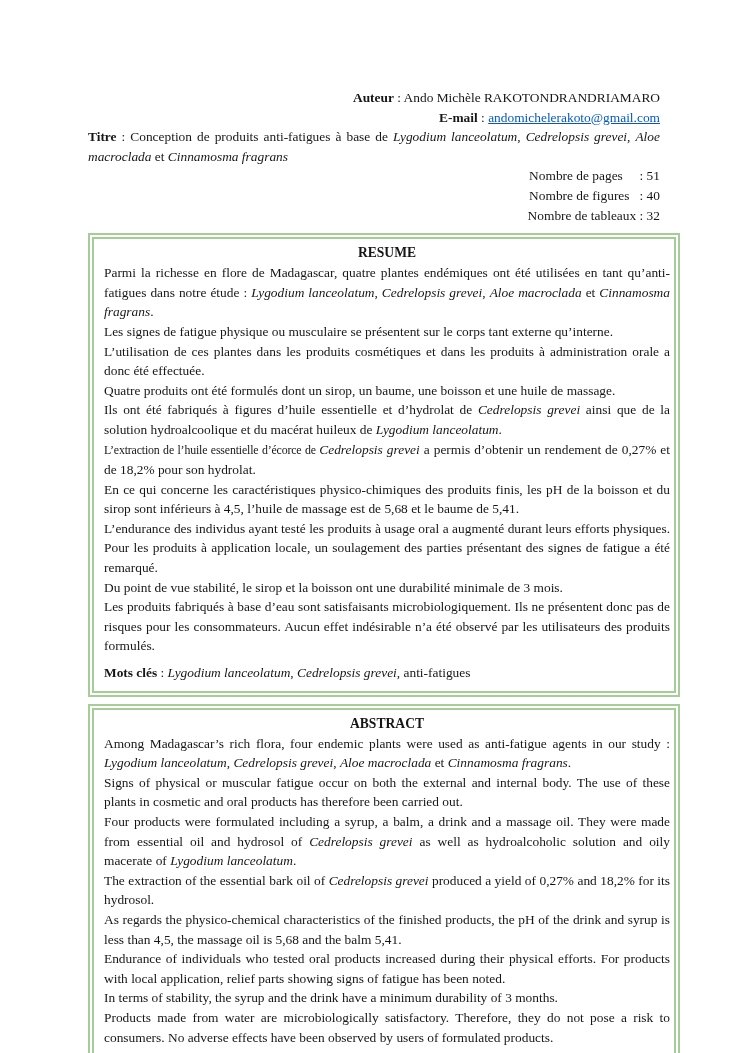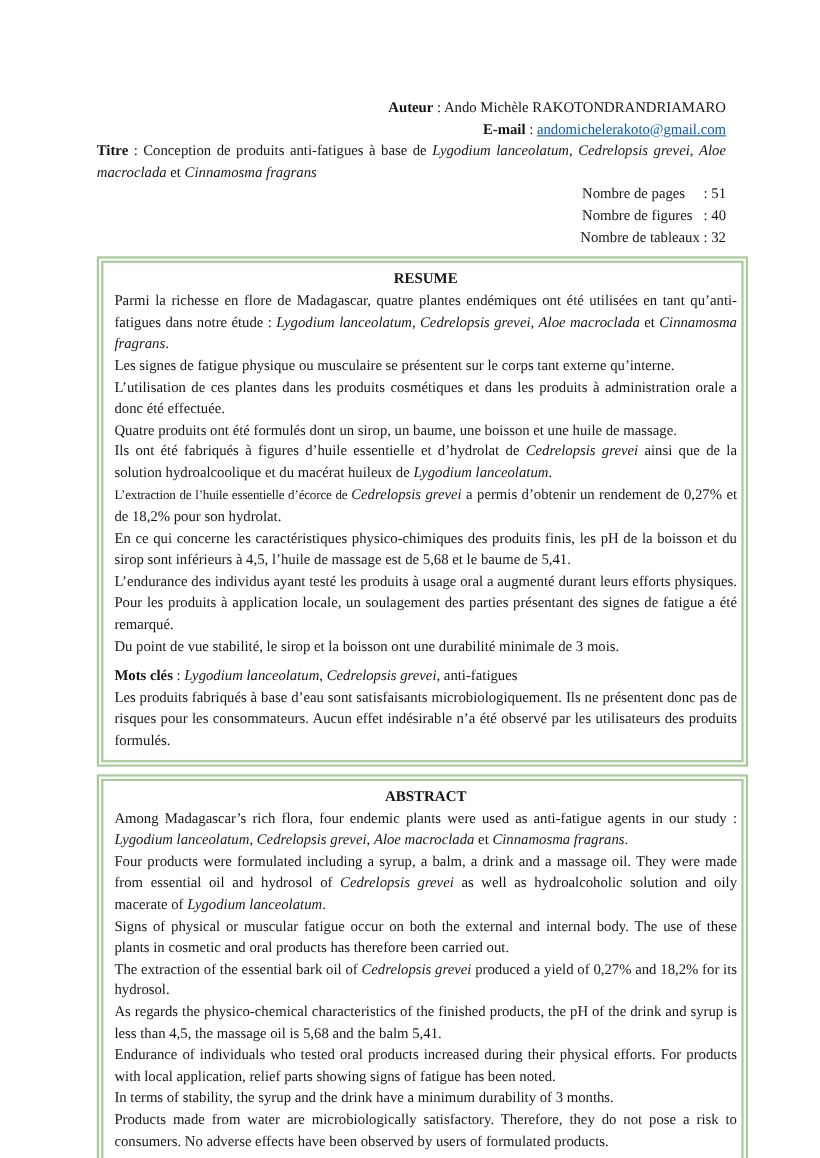--- a/index.html
+++ b/index.html
@@ -45,33 +45,33 @@
         <div>
             <div class="para"><span>Parmi la richesse en flore de Madagascar, quatre plantes endémiques ont été utilisées en tant qu’anti-fatigues dans notre étude : </span><span class="i">Lygodium lanceolatum</span><span>, </span><span class="i">Cedrelopsis grevei</span><span>, </span><span class="i">Aloe macroclada</span><span> et </span><span class="i">Cinnamosma fragrans</span><span>.</span></div>
             <div class="para"><span>Les signes de fatigue physique ou musculaire se présentent sur le corps tant externe qu’interne.</span></div>
             <div class="para"><span>L’utilisation de ces plantes dans les produits cosmétiques et dans les produits à administration orale a donc été effectuée.</span></div>
             <div class="para"><span>Quatre produits ont été formulés dont un sirop, un baume, une boisson et une huile de massage.</span></div>
             <div class="para"><span>Ils ont été fabriqués à figures d’huile essentielle et d’hydrolat de </span><span class="i">Cedrelopsis grevei</span><span> ainsi que de la solution hydroalcoolique et du macérat huileux de </span><span class="i">Lygodium lanceolatum</span><span>.</span></div>
             <div class="para"><span class="sm">L’extraction de l’huile essentielle d’écorce de </span><span class="i">Cedrelopsis grevei</span><span> a permis d’obtenir un rendement de 0,27% et de 18,2% pour son hydrolat.</span></div>
             <div class="para"><span>En ce qui concerne les caractéristiques physico-chimiques des produits finis, les pH de la boisson et du sirop sont inférieurs à 4,5, l’huile de massage est de 5,68 et le baume de 5,41.</span></div>
             <div class="para"><span>L’endurance des individus ayant testé les produits à usage oral a augmenté durant leurs efforts physiques. Pour les produits à application locale, un soulagement des parties présentant des signes de fatigue a été remarqué.</span></div>
             <div class="para"><span>Du point de vue stabilité, le sirop et la boisson ont une durabilité minimale de 3 mois.</span></div>
+            <div class="para"><span>Les produits fabriqués à base d’eau sont satisfaisants microbiologiquement. Ils ne présentent donc pas de risques pour les consommateurs. Aucun effet indésirable n’a été observé par les utilisateurs des produits formulés.</span></div>
             <div class="para kw"><span class="b">Mots clés</span><span> : </span><span class="i">Lygodium lanceolatum</span><span>, </span><span class="i">Cedrelopsis grevei</span><span>, anti-fatigues</span></div>
-            <div class="para"><span>Les produits fabriqués à base d’eau sont satisfaisants microbiologiquement. Ils ne présentent donc pas de risques pour les consommateurs. Aucun effet indésirable n’a été observé par les utilisateurs des produits formulés.</span></div>
           </div>
       </div>
     </div>
 
     <div class="box second">
       <div class="box-inner">
         <div class="box-title">ABSTRACT</div>
         <div>
             <div class="para"><span>Among Madagascar’s rich flora, four endemic plants were used as anti-fatigue agents in our study : </span><span class="i">Lygodium lanceolatum</span><span>, </span><span class="i">Cedrelopsis grevei</span><span>, </span><span class="i">Aloe macroclada</span><span> et </span><span class="i">Cinnamosma fragrans</span><span>.</span></div>
+            <div class="para"><span>Signs of physical or muscular fatigue occur on both the external and internal body. The use of these plants in cosmetic and oral products has therefore been carried out.</span></div>
             <div class="para"><span>Four products were formulated including a syrup, a balm, a drink and a massage oil. They were made from essential oil and hydrosol of </span><span class="i">Cedrelopsis grevei</span><span> as well as hydroalcoholic solution and oily macerate of </span><span class="i">Lygodium lanceolatum</span><span>.</span></div>
-            <div class="para"><span>Signs of physical or muscular fatigue occur on both the external and internal body. The use of these plants in cosmetic and oral products has therefore been carried out.</span></div>
             <div class="para"><span>The extraction of the essential bark oil of </span><span class="i">Cedrelopsis grevei</span><span> produced a yield of 0,27% and 18,2% for its hydrosol.</span></div>
             <div class="para"><span>As regards the physico-chemical characteristics of the finished products, the pH of the drink and syrup is less than 4,5, the massage oil is 5,68 and the balm 5,41.</span></div>
             <div class="para"><span>Endurance of individuals who tested oral products increased during their physical efforts. For products with local application, relief parts showing signs of fatigue has been noted.</span></div>
             <div class="para"><span>In terms of stability, the syrup and the drink have a minimum durability of 3 months.</span></div>
             <div class="para"><span>Products made from water are microbiologically satisfactory. Therefore, they do not pose a risk to consumers. No adverse effects have been observed by users of formulated products.</span></div>
           </div>
       </div>
     </div>
 
   </div>

